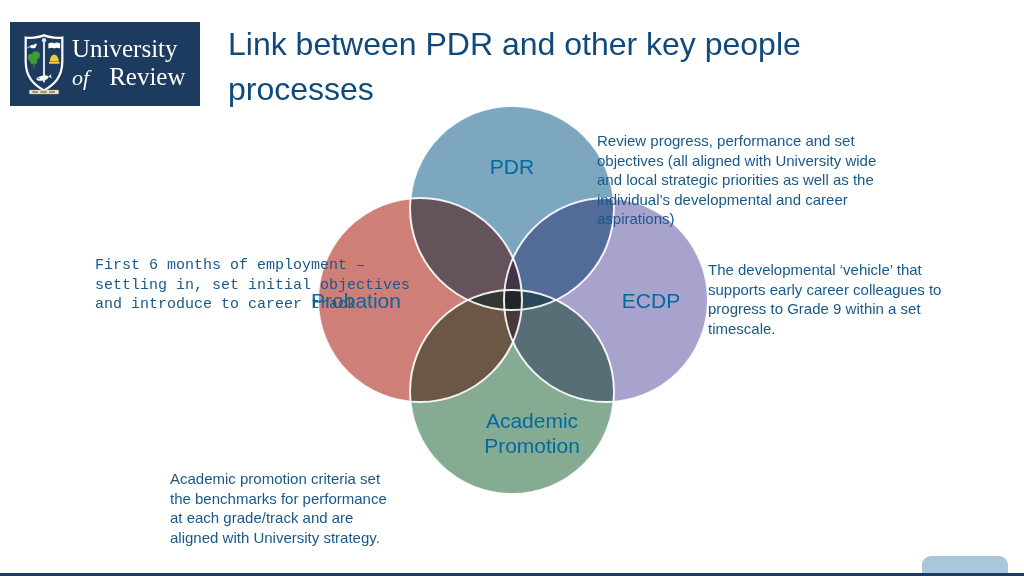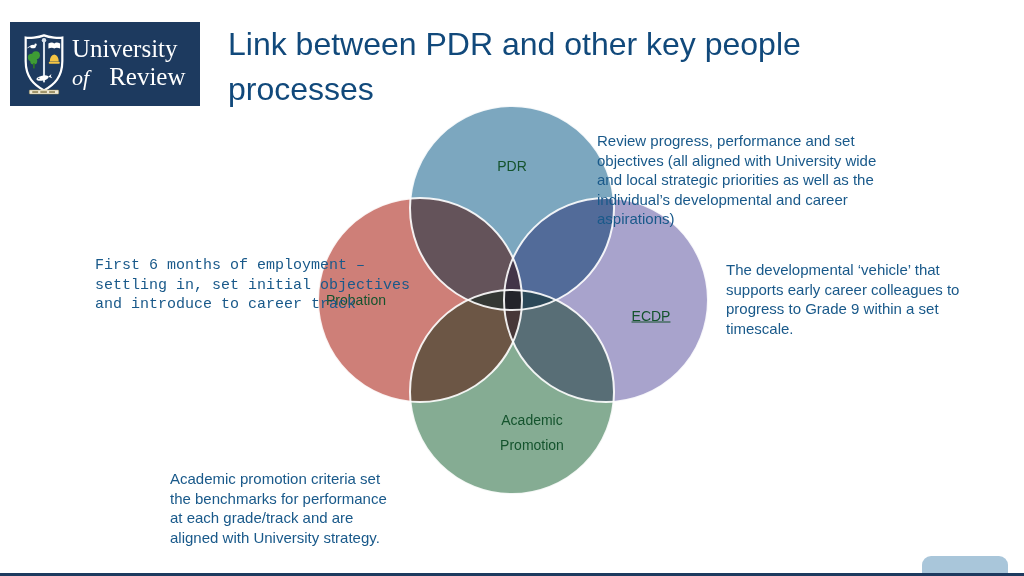--- a/index.html
+++ b/index.html
@@ -30,21 +30,21 @@
     position:absolute;left:228px;top:22px;
     color:#11497B;
     font-size:32px;line-height:45px;
     white-space:pre-line;
   }
   
   .venn-svg{position:absolute;left:0;top:0;isolation:isolate;}
   .venn-fill{mix-blend-mode:multiply;}
   .vlabel{
     position:absolute;transform:translate(-50%,-50%);
-    color:#14532d;font-size:14px;line-height:25px;
+    color:#0369a1;font-size:21px;line-height:25px;
     text-align:center;white-space:pre-line;
   }
   
   .note{
     position:absolute;
     color:#19598A;
     font-size:15px;line-height:19.5px;
     white-space:pre-line;
   }
   
@@ -115,33 +115,33 @@
     <g fill="none" stroke="#ffffff" stroke-width="2" stroke-opacity="0.9">
       <circle cx="512" cy="208" r="102"></circle>
       <circle cx="420" cy="300" r="102"></circle>
       <circle cx="606" cy="300" r="102"></circle>
       <circle cx="512" cy="392" r="102"></circle>
     </g>
   </svg>
 
   <div class="vlabel" style="left:512px;top:166px;">PDR</div>
   <div class="vlabel" style="left:356px;top:300px;">Probation</div>
-  <div class="vlabel" style="left:651px;top:316px;text-decoration:underline;">ECDP</div>
+  <div class="vlabel" style="left:651px;top:300px;">ECDP</div>
   <div class="vlabel" style="left:512px;top:433px;margin-left:20px;">Academic
 Promotion</div>
 
   <div class="note" style="left:597px;top:83px;margin-top:48px;">Review progress, performance and set
 objectives (all aligned with University wide
 and local strategic priorities as well as the
 individual’s developmental and career
 aspirations)</div>
   <div class="note" style="left:95px;top:256px;font-family:Liberation Mono, monospace;">First 6 months of employment –
 settling in, set initial objectives
 and introduce to career track</div>
-  <div class="note" style="left:726px;top:260px;">The developmental ‘vehicle’ that
+  <div class="note" style="left:708px;top:260px;">The developmental ‘vehicle’ that
 supports early career colleagues to
 progress to Grade 9 within a set
 timescale.</div>
   <div class="note" style="left:170px;top:423px;margin-top:46px;">Academic promotion criteria set
 the benchmarks for performance
 at each grade/track and are
 aligned with University strategy.</div>
 
   <div class="footer-pill"></div>
   <div class="footer-bar"></div>

